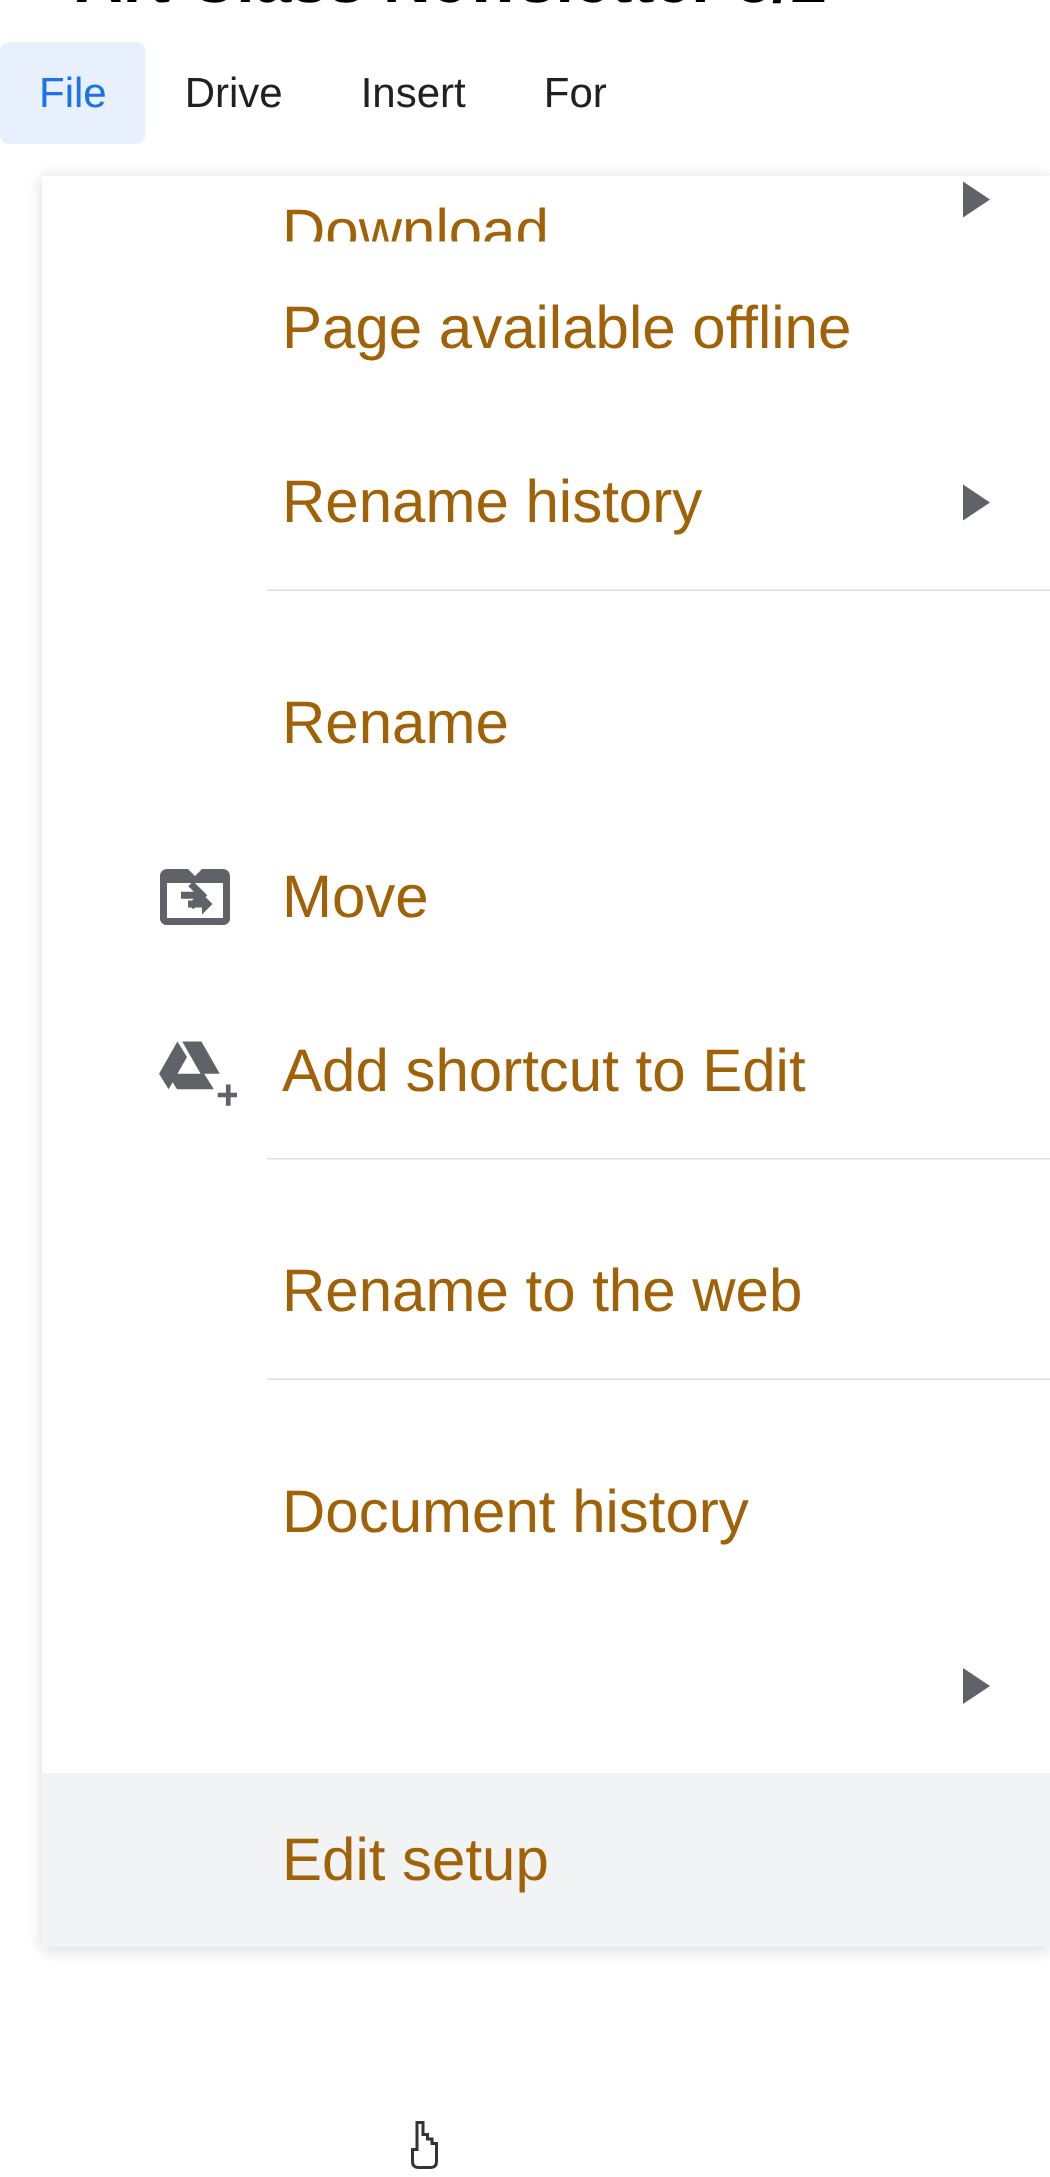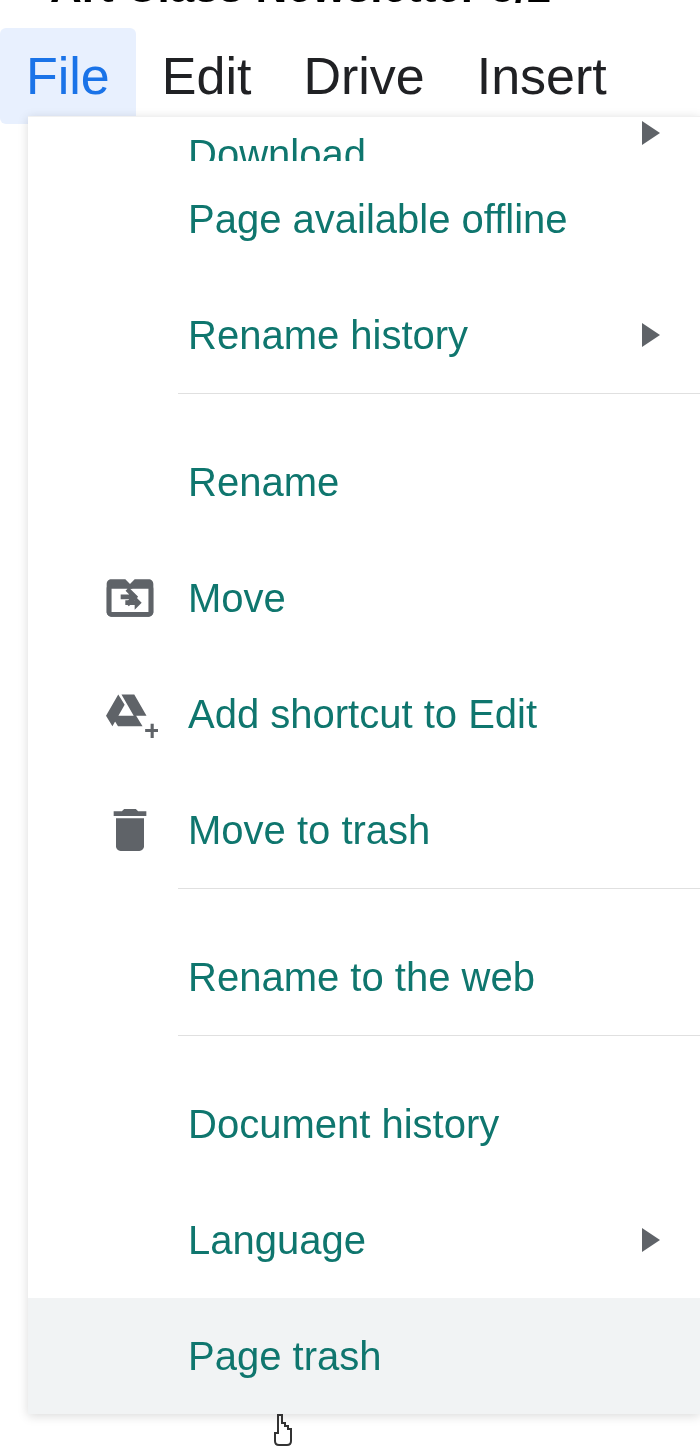--- a/index.html
+++ b/index.html
@@ -27,21 +27,21 @@
     .title-area .title-text {
       position: relative;
       top: -38px;
     }
     .menubar {
       display: flex;
       padding: 8px 0 0 0;
       gap: 0;
     }
     .menubar-item {
-      font-size: 52px;
+      font-size: 28px;
       color: #202124;
       padding: 18px 26px;
       cursor: pointer;
     }
     .menubar-item.active {
       background: #e8f0fe;
       color: #1a73e8;
       border-radius: 6px;
     }
     .dropdown {
@@ -51,21 +51,21 @@
       right: 0;
       background: #fff;
       border-top: 1px solid #f1f1f1;
       box-shadow: 0 2px 10px rgba(0,0,0,0.15);
     }
     .menu-item {
       display: flex;
       align-items: center;
       padding: 30px 28px 30px 74px;
       font-size: 40px;
-      color: #0f766e;
+      color: #a16207;
       cursor: pointer;
       position: relative;
       min-height: 108px;
     }
     .menu-item.clipped {
       height: 44px;
       min-height: 0;
       align-items: flex-end;
       padding-bottom: 6px;
       padding-top: 0;
@@ -115,23 +115,23 @@
   </style>
 </head>
 <body>
 
 <div class="title-area">
   <span class="title-text">Art Class Newsletter 5/2</span>
 </div>
 
 <div class="menubar">
   <div class="menubar-item active">File</div>
-  <div class="menubar-item">Edit</div>
   <div class="menubar-item">Drive</div>
   <div class="menubar-item">Insert</div>
+  <div class="menubar-item">For</div>
 </div>
 
 <div class="dropdown">
 
   <div class="menu-item clipped">
     <span class="menu-icon blank"></span>
     <span class="label">Download</span>
     <span class="submenu-arrow" style="top:4px"></span>
   </div>
 
@@ -164,51 +164,44 @@
   </div>
 
   <div class="menu-item">
     <svg class="menu-icon" viewBox="0 0 24 24">
       <path d="M7.71 3.5L1.15 15l3.43 5.5 6.56-11.5L7.71 3.5zm9.58 11.5H4.14l3.43 5.5h13.15L17.29 15zM22.85 15L16.29 3.5H9.43L16 15h6.85z" transform="scale(0.8) translate(1,1)"></path>
       <text x="18" y="23" font-size="12" font-weight="bold" fill="#5f6368">+</text>
     </svg>
     <span>Add shortcut to Edit</span>
   </div>
 
-  <div class="menu-item">
-    <svg class="menu-icon" viewBox="0 0 24 24">
-      <path d="M6 19c0 1.1.9 2 2 2h8c1.1 0 2-.9 2-2V7H6v12zM19 4h-3.5l-1-1h-5l-1 1H5v2h14V4z"></path>
-    </svg>
-    <span>Move to trash</span>
-  </div>
 
   <div class="divider"></div>
   <div class="spacer"></div>
 
   <div class="menu-item">
     <span class="menu-icon blank"></span>
     <span>Rename to the web</span>
   </div>
 
   <div class="divider"></div>
   <div class="spacer"></div>
 
   <div class="menu-item">
     <span class="menu-icon blank"></span>
     <span>Document history</span>
   </div>
 
   <div class="menu-item">
     <span class="menu-icon blank"></span>
-    <span>Language</span>
     <span class="submenu-arrow"></span>
   </div>
 
   <div class="menu-item hovered">
     <span class="menu-icon blank"></span>
-    <span>Page trash</span>
+    <span>Edit setup</span>
   </div>
 
 </div>
 
 <svg class="cursor" viewBox="0 0 28 36">
   <path d="M10 2 L10 20 L7 20 L7 28 Q7 32 11 32 L19 32 Q23 32 23 28 L23 16 L20 16 L20 13 L17 13 L17 10 L14 10 L14 2 Z" fill="none" stroke="#333" stroke-width="2"></path>
 </svg>
 
 </body></html>

